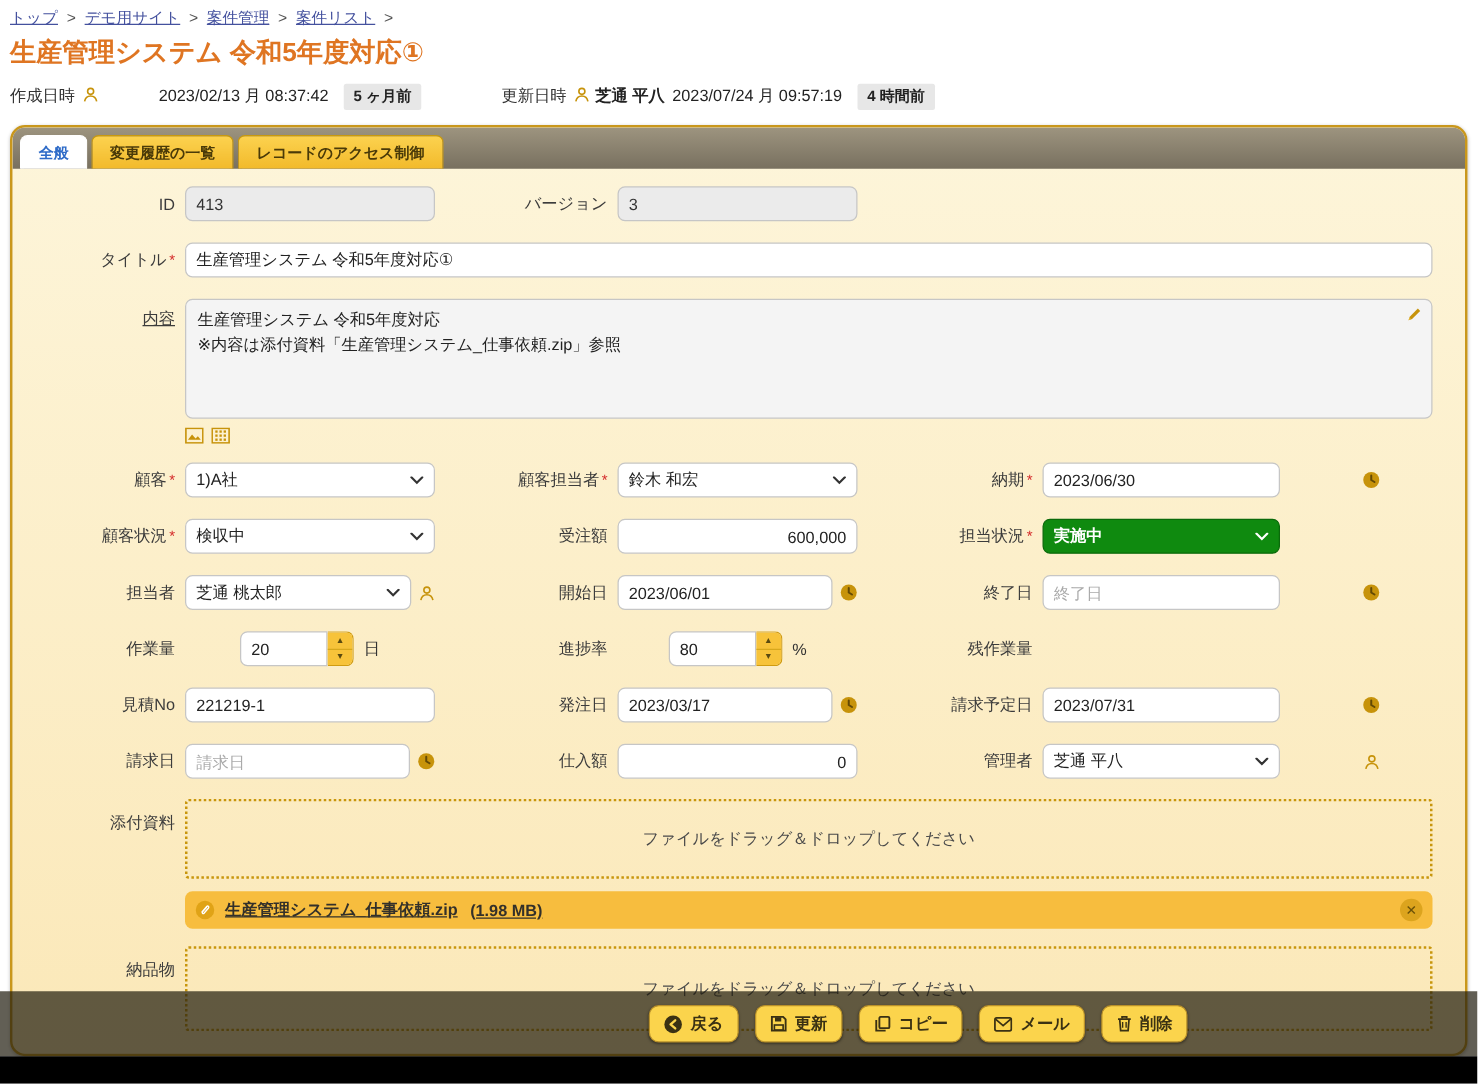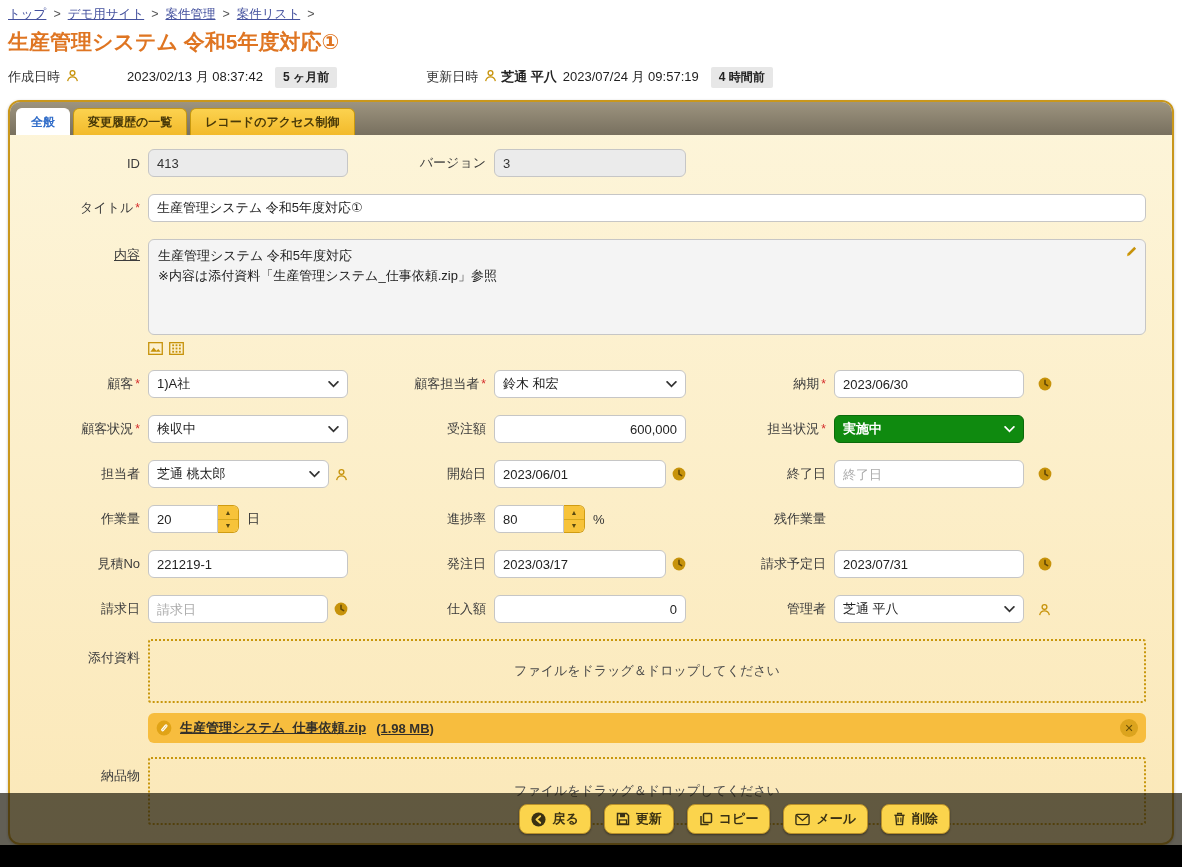--- a/index.html
+++ b/index.html
@@ -12,21 +12,21 @@
   
   .breadcrumb { position:absolute; top:6px; left:8px; font-size:12.5px; color:#555; }
   .breadcrumb a { color:#44519e; text-decoration:underline; cursor:pointer; }
   .breadcrumb .sep { margin:0 7px; color:#555; }
   .page-title { position:absolute; top:28px; left:8px; font-size:21px; font-weight:bold; color:#df7522; }
   .meta { position:absolute; top:66px; left:8px; width:1160px; height:22px; display:flex; align-items:center; font-size:13px; color:#222; }
   .meta .mlabel { color:#333; }
   .meta .user-ico { margin-left:6px; }
   .meta .mdate { margin-left:48px; }
   .badge { display:inline-block; margin-left:12px; padding:2px 8px; background:#e7e7e7; color:#222; font-weight:bold; font-size:12px; border-radius:2px; }
-  .meta .upd { margin-left:89px; }
+  .meta .upd { margin-left:64px; }
   .meta .uname { font-weight:bold; margin-left:4px; }
   .meta .mdate2 { margin-left:6px; }
 
   
   .panel {
     position:absolute; left:8px; top:100px; width:1166px; height:745px;
     border:2px solid #c9971c; border-radius:12px; overflow:hidden;
     background:linear-gradient(#fdf5da, #fbe8b8);
     box-shadow:0 1px 3px rgba(0,0,0,.25);
   }
@@ -48,21 +48,21 @@
   .frow {
     display:grid; grid-template-columns:130px 200px 130px 192px 132px 190px 1fr;
     column-gap:8px; align-items:center; height:28px; margin-bottom:17px;
   }
   .frow-wide {
     display:grid; grid-template-columns:130px 998px 1fr;
     column-gap:8px; margin-bottom:17px;
   }
   .lab { text-align:right; color:#3c3c3c; font-size:13px; white-space:nowrap; }
   .req::after { content:"*"; color:#d42a2a; margin-left:2px; font-size:12px; }
-  .cell { display:flex; align-items:center; overflow:visible; white-space:nowrap; }
+  .cell { display:flex; align-items:center; overflow:visible; white-space:nowrap;justify-content:center; }
 
   input[type=text] {
     height:28px; width:100%; border:1px solid #c6c6c6; border-radius:6px;
     padding:0 8px; font-size:13px; color:#222; background:#fff; outline:none;
     font-family:"Liberation Sans","DejaVu Sans",sans-serif;
   }
   input.ro { background:#ebebeb; color:#333; }
   input.num { text-align:right; }
   input::placeholder { color:#aaa; }
 

